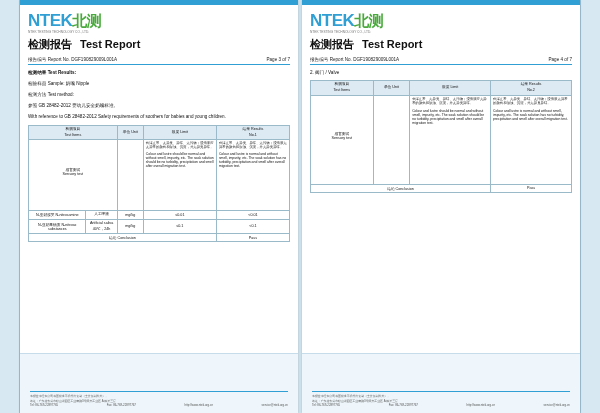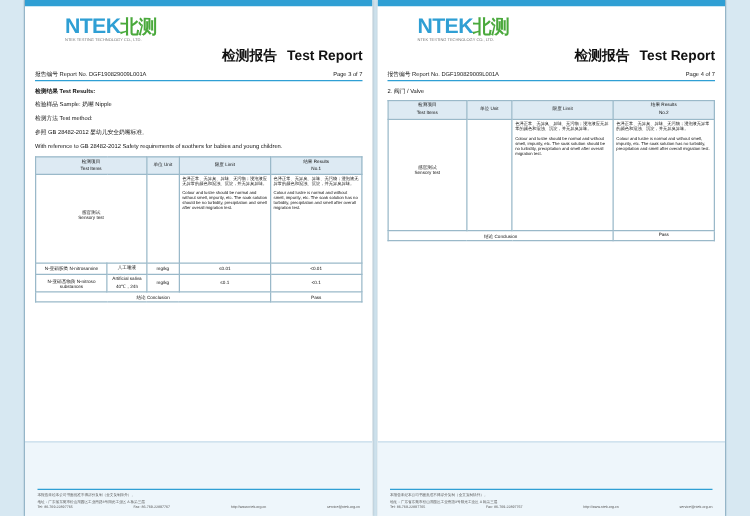--- a/index.html
+++ b/index.html
@@ -23,28 +23,28 @@
     position:relative;background:#ffffff;flex:1 1 0;
     box-shadow:0 0 2px rgba(0,0,0,.18);
     overflow:hidden;
   }
   .page .topbar{position:absolute;left:0;right:0;top:0;height:5px;background:#2f9fd4;}
   .page .bottomband{position:absolute;left:0;right:0;bottom:0;height:60px;background:#eef6fb;}
   .page .bottomband:before{content:"";position:absolute;left:0;right:0;top:0;height:1px;background:#c6dcea;}
   .inner{position:absolute;left:8px;right:8px;top:8px;bottom:0;}
 
   
-  .logo-row{display:flex;align-items:flex-start;gap:4px;padding-top:4px;margin-left:24px;}
+  .logo-row{display:flex;align-items:flex-start;gap:4px;padding-top:4px;}
   .logo{font-size:17px;font-weight:bold;letter-spacing:-0.5px;line-height:1;}
   .logo .n{color:#2f9fd4;}
   .logo .tek{color:#2f9fd4;}
   .logo .cn{color:#4aa93c;font-size:15px;}
   .logo-sub{font-size:3.2px;color:#777;letter-spacing:0;margin-top:1px;}
   .rep-title{
-    text-align:right;margin-top:3px;font-size:11px;font-weight:bold;color:#111;
+    text-align:left;margin-top:3px;font-size:11px;font-weight:bold;color:#111;
   }
   .rep-title .en{margin-left:8px;}
   .meta-row{
     display:flex;justify-content:space-between;align-items:center;
     font-size:4.6px;color:#222;margin-top:5px;border-bottom:1px solid #2f9fd4;padding-bottom:2px;
   }
   .meta-row .left{letter-spacing:0;}
   .meta-row .right{}
 
   .sec{font-size:4.6px;color:#111;margin-top:4px;line-height:1.55;}

